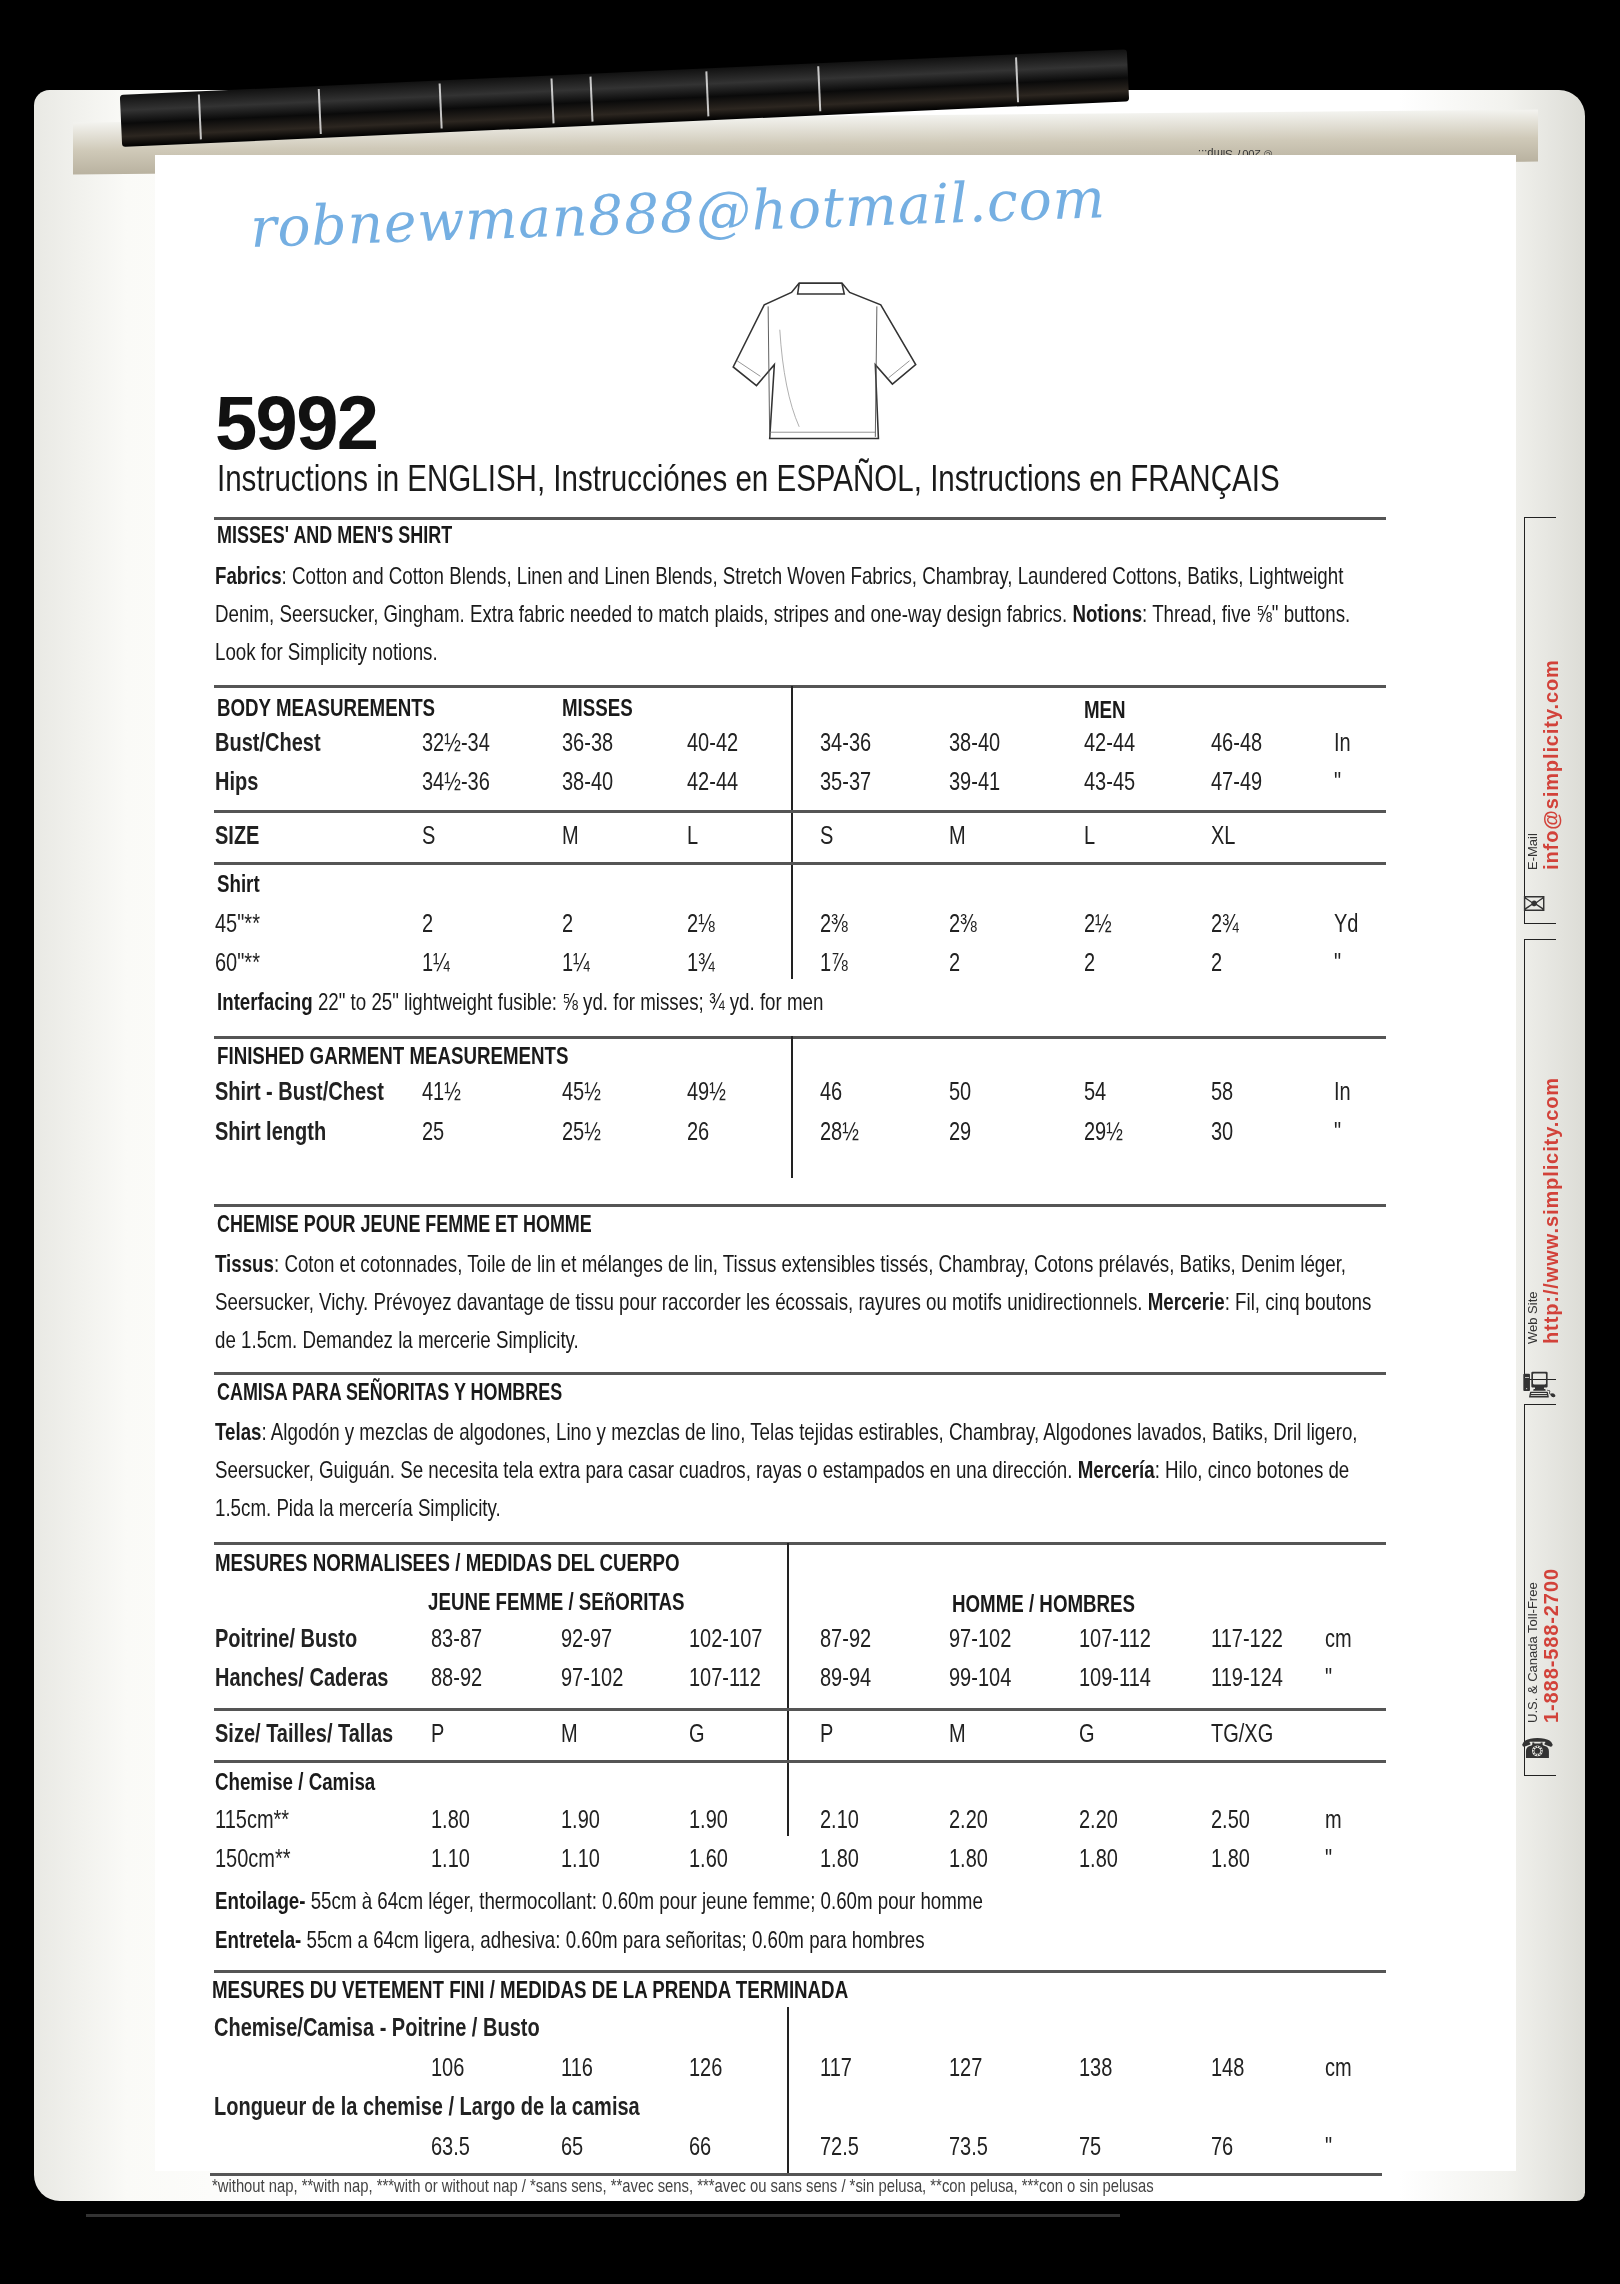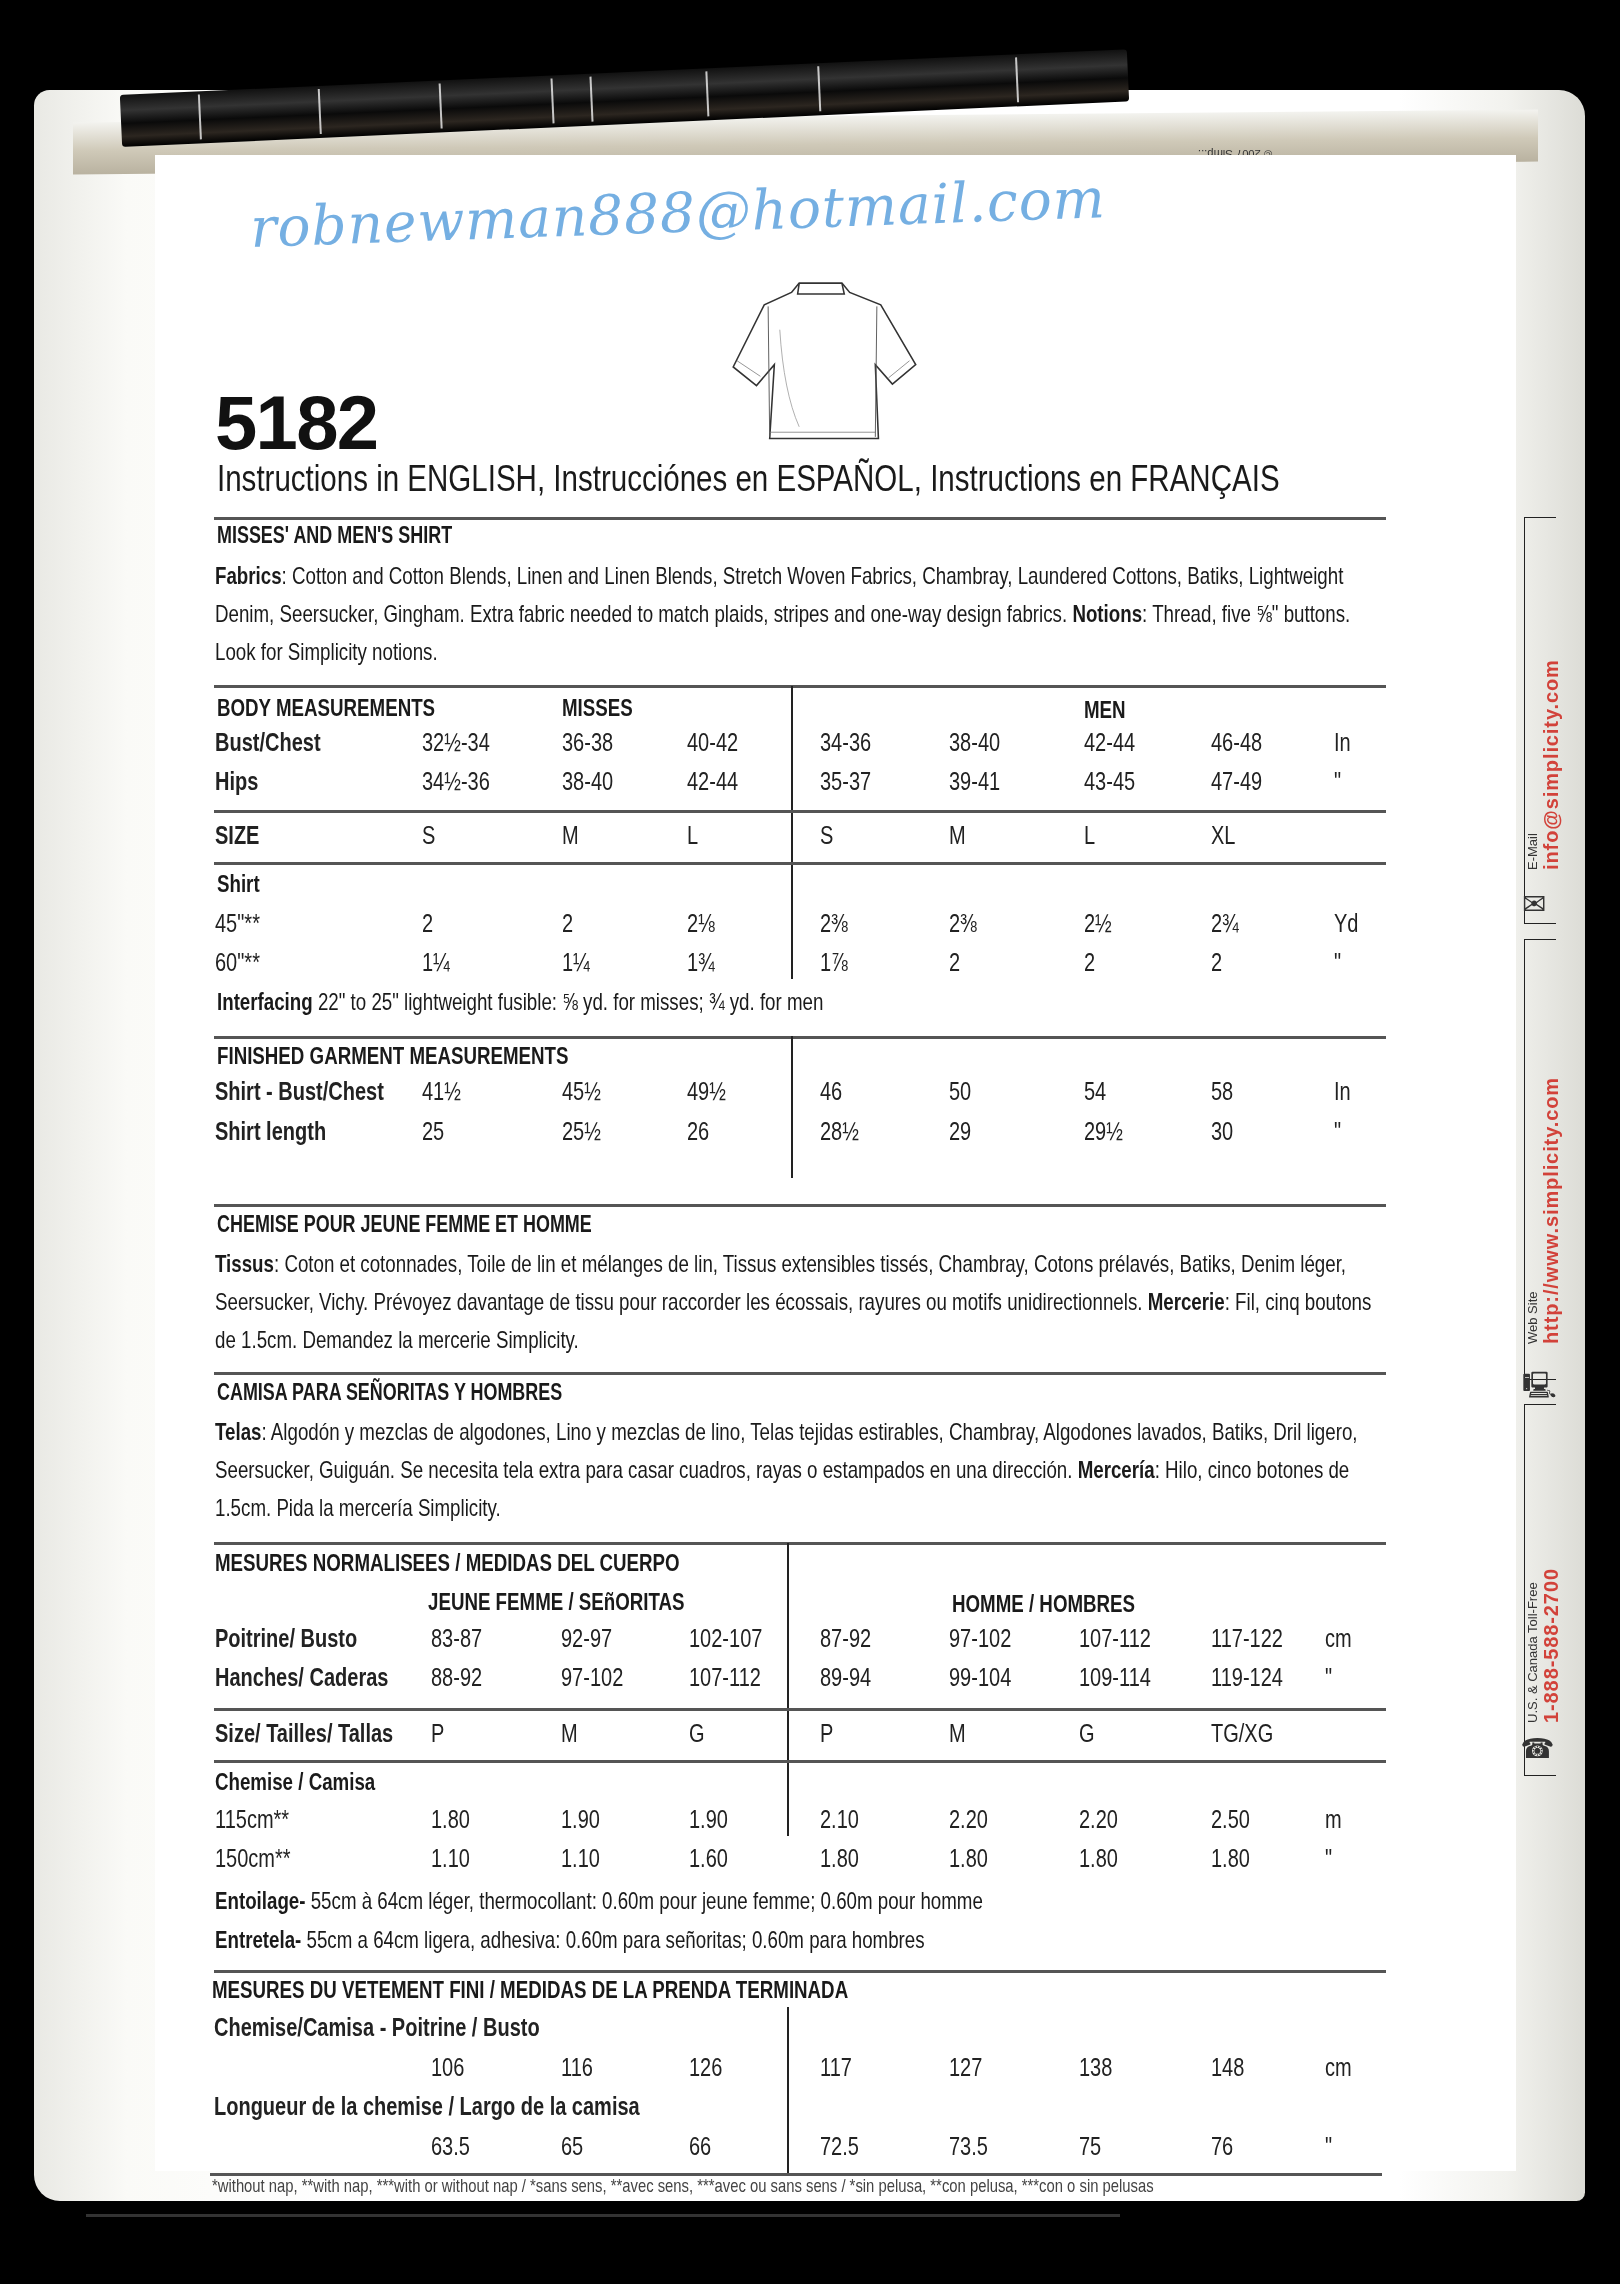--- a/index.html
+++ b/index.html
@@ -93,21 +93,21 @@
 
 <svg class="shirt-drawing" viewBox="0 0 300 240">
   <path d="M110 42 L120 30 L175 30 L185 42 L225 58 L270 135 L240 160 L218 135 L222 230 L82 230 L88 135 L65 162 L35 138 L75 58 Z" fill="#fff" stroke="#333" stroke-width="2"></path>
   <path d="M120 30 L118 44 L178 44 L175 30" fill="none" stroke="#333" stroke-width="2"></path>
   <path d="M80 60 L82 228 M220 60 L218 228" fill="none" stroke="#555" stroke-width="1.2"></path>
   <path d="M95 90 Q100 170 120 215" fill="none" stroke="#999" stroke-width="1"></path>
   <path d="M82 222 L218 222" fill="none" stroke="#777" stroke-width="1"></path>
   <path d="M40 130 L70 150 M262 130 L235 152" fill="none" stroke="#777" stroke-width="1"></path>
 </svg>
 
-<div class="pattern-number">5182</div>
+<div class="pattern-number">5992</div>
 <div class="instructions-line">Instructions in ENGLISH, Instrucciónes en ESPAÑOL, Instructions en FRANÇAIS</div>
 
 <div class="hr" style="top:517px"></div>
 
 <div class="txt bold" style="left:217px;top:522px;font-size:23px">MISSES' AND MEN'S SHIRT</div>
 <div class="para" style="top:557px">
   <b>Fabrics</b><span>: Cotton and Cotton Blends, Linen and Linen Blends, Stretch Woven Fabrics, Chambray, Laundered Cottons, Batiks, Lightweight Denim, Seersucker, Gingham. Extra fabric needed to match plaids, stripes and one-way design fabrics. </span><b>Notions</b><span>: Thread, five ⅝" buttons. Look for Simplicity notions.</span>
 </div>
 
 <div class="hr" style="top:685px"></div>

